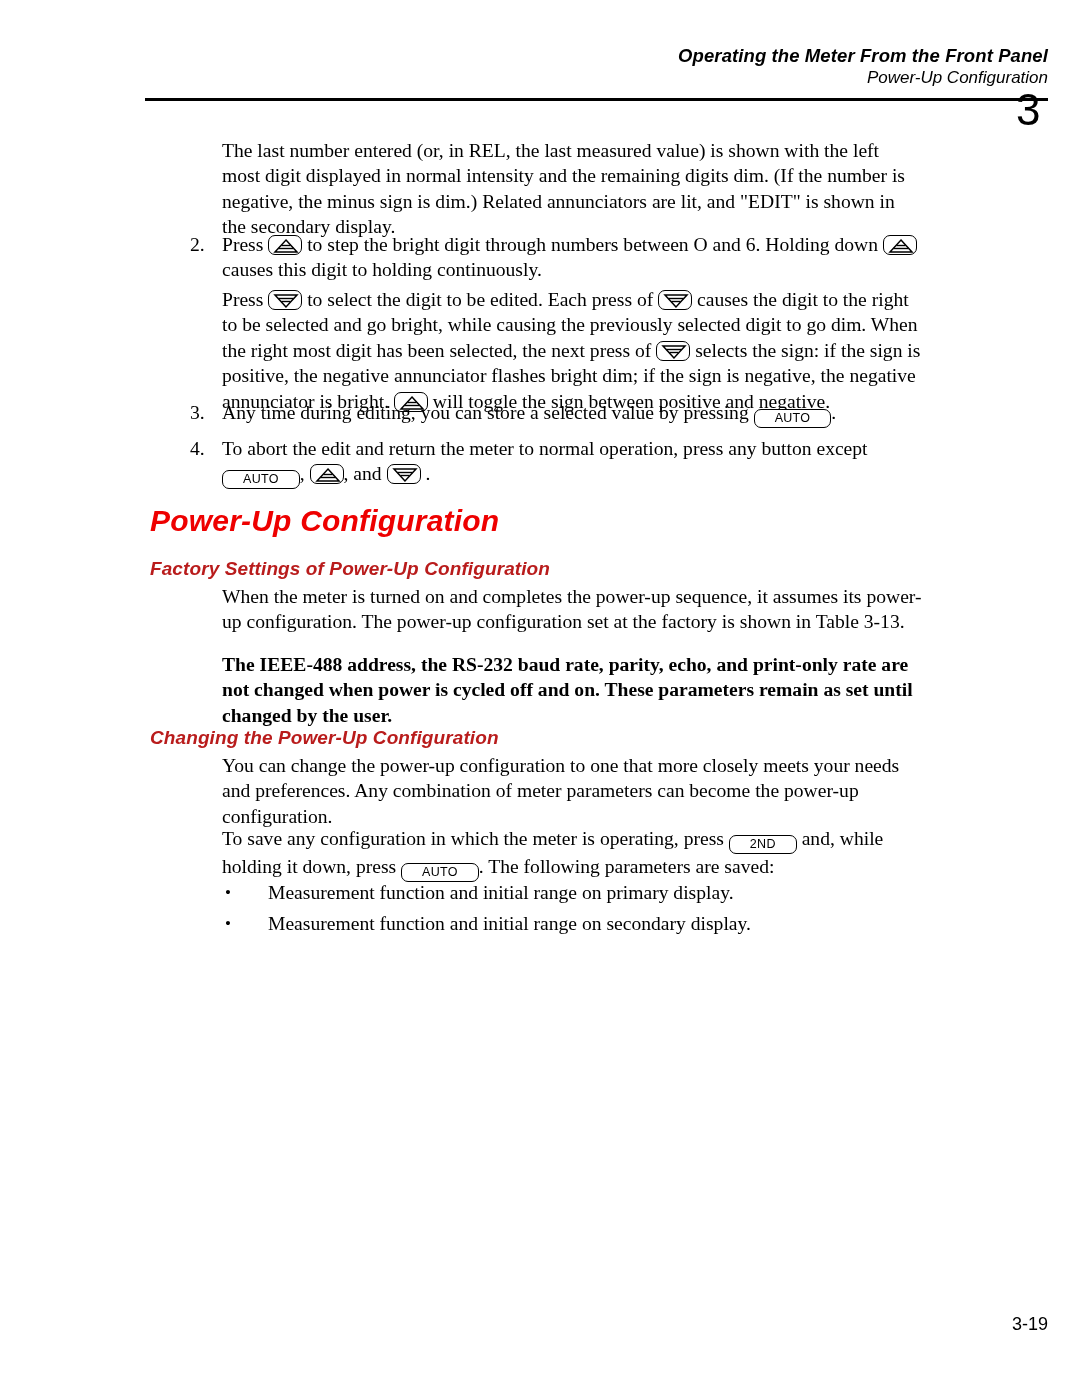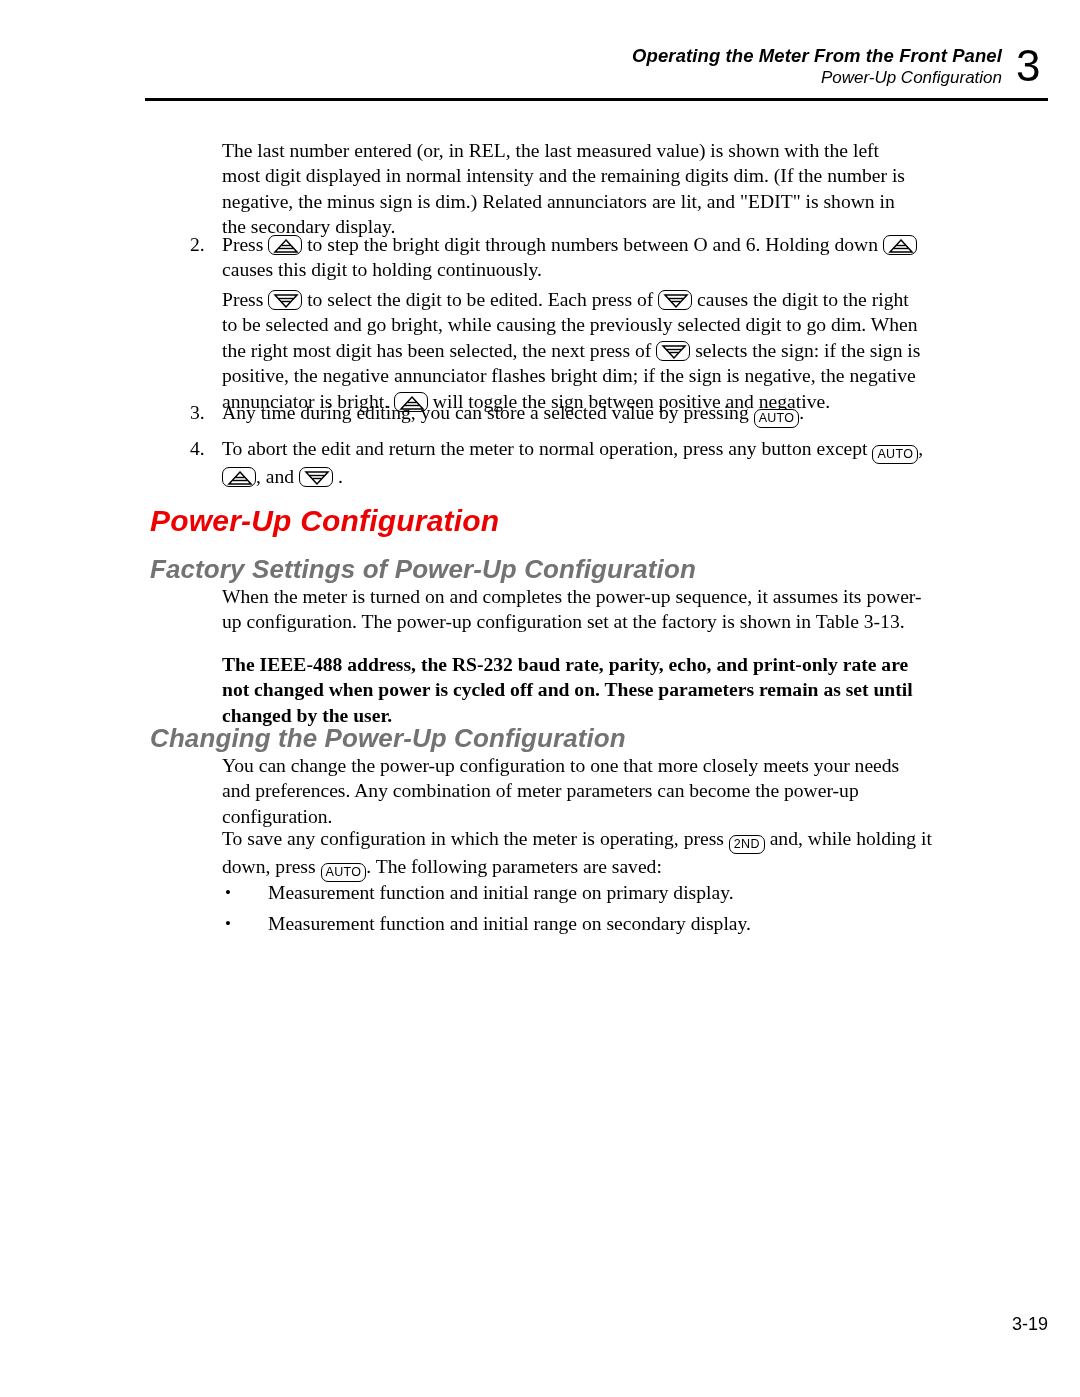--- a/index.html
+++ b/index.html
@@ -25,21 +25,22 @@
 
   
   .header {
     position: absolute;
     left: 145px;
     top: 44px;
     width: 903px;
   }
   .header-texts {
     display: flex;
-    align-items: center;
+    flex-direction: column;
+    align-items: flex-end;
     justify-content: flex-end;
   }
   .header-lines {
     text-align: right;
     font-family: "Liberation Sans", "DejaVu Sans", sans-serif;
   }
   .header-line1 {
     font-weight: bold;
     font-style: italic;
     font-size: 18.5px;
@@ -135,25 +136,25 @@
     font-weight: bold;
     font-style: italic;
     font-size: 30px;
     line-height: 34px;
     letter-spacing: 0.2px;
     white-space: nowrap;
   }
   .h2red {
     position: absolute;
     left: 150px;
-    color: #737373;
+    color: #b91c1c;
     font-family: "Liberation Sans", "DejaVu Sans", sans-serif;
     font-weight: bold;
     font-style: italic;
-    font-size: 26px;
+    font-size: 19px;
     line-height: 24px;
     letter-spacing: 0.1px;
     white-space: nowrap;
   }
 
   
   .footer {
     position: absolute;
     left: 0;
     top: 1314px;
@@ -170,21 +171,21 @@
     box-sizing: border-box;
     border: 1.6px solid #000;
     border-radius: 7px;
     background: #ffffff;
     text-align: center;
     line-height: 1;
   }
   .keycap-text {
     font-family: "Liberation Sans", "DejaVu Sans", sans-serif;
     font-weight: normal;
-    padding: 0 4px;
+    padding: 0 20px;
     height: 19px;
     min-width: 34px;
     font-size: 12.5px;
     letter-spacing: 0.3px;
     line-height: 16.5px;
     vertical-align: -3px;
   }
   .keycap-arrow {
     width: 34px;
     height: 20px;

